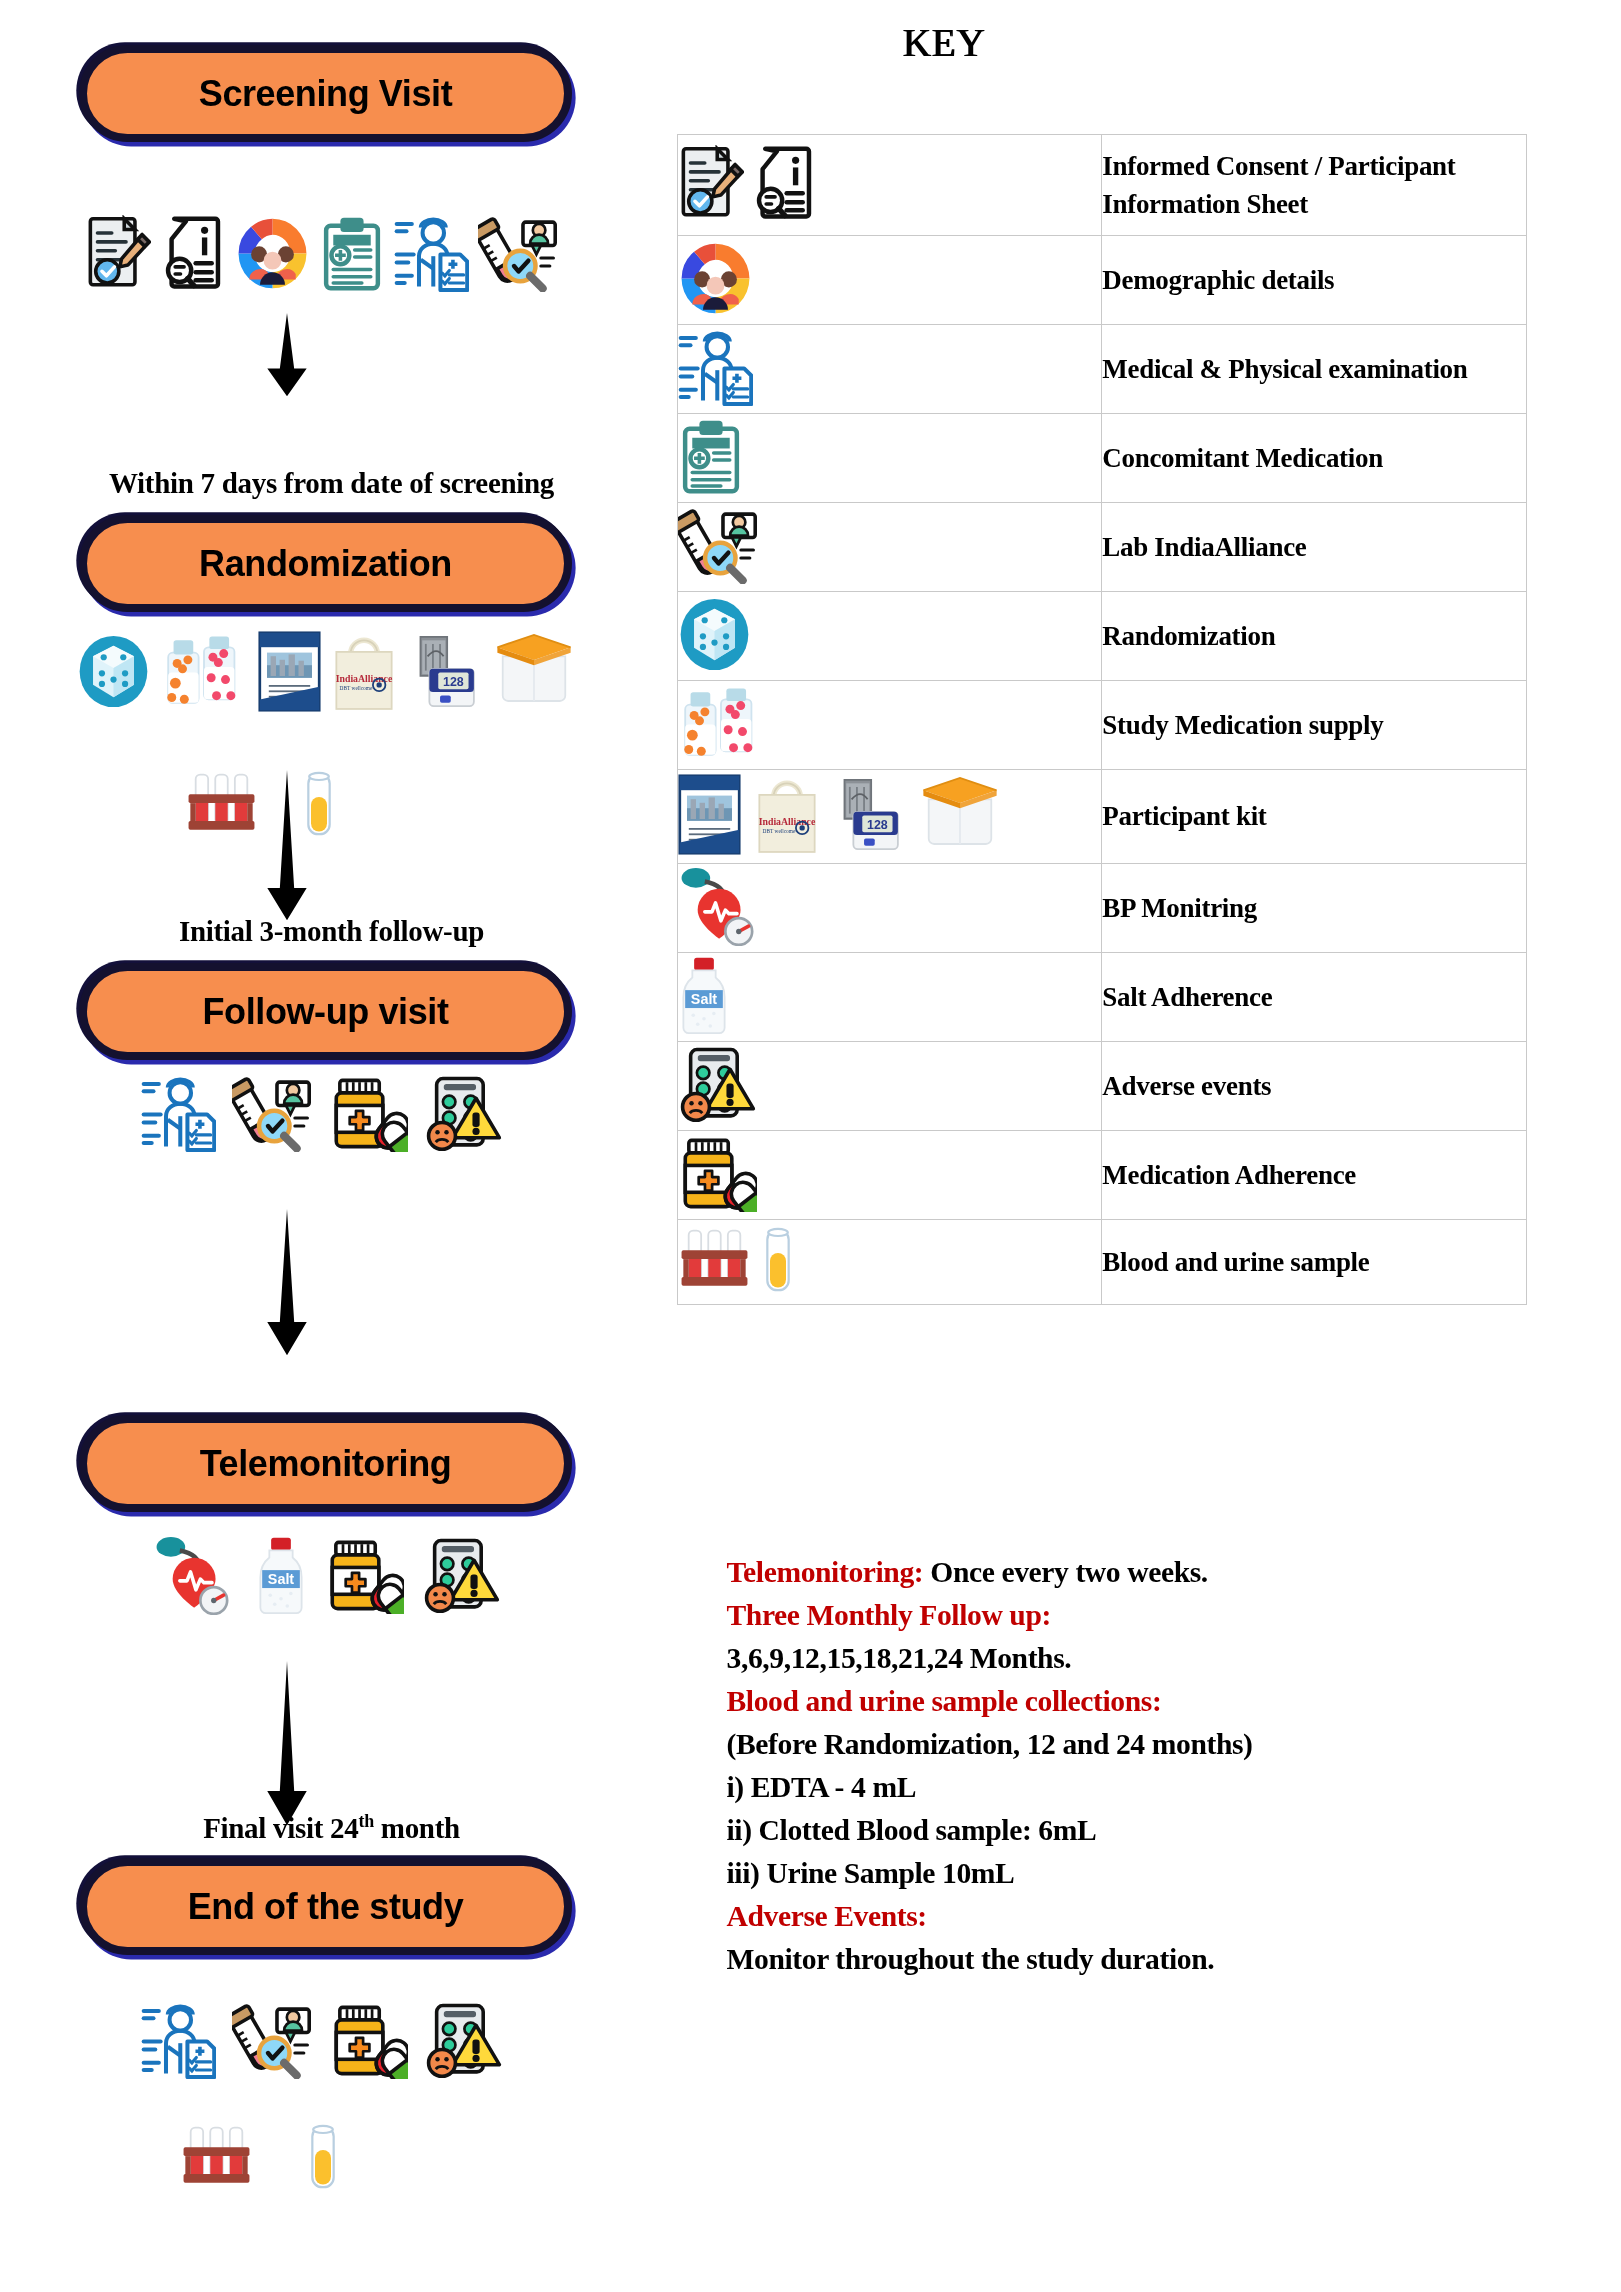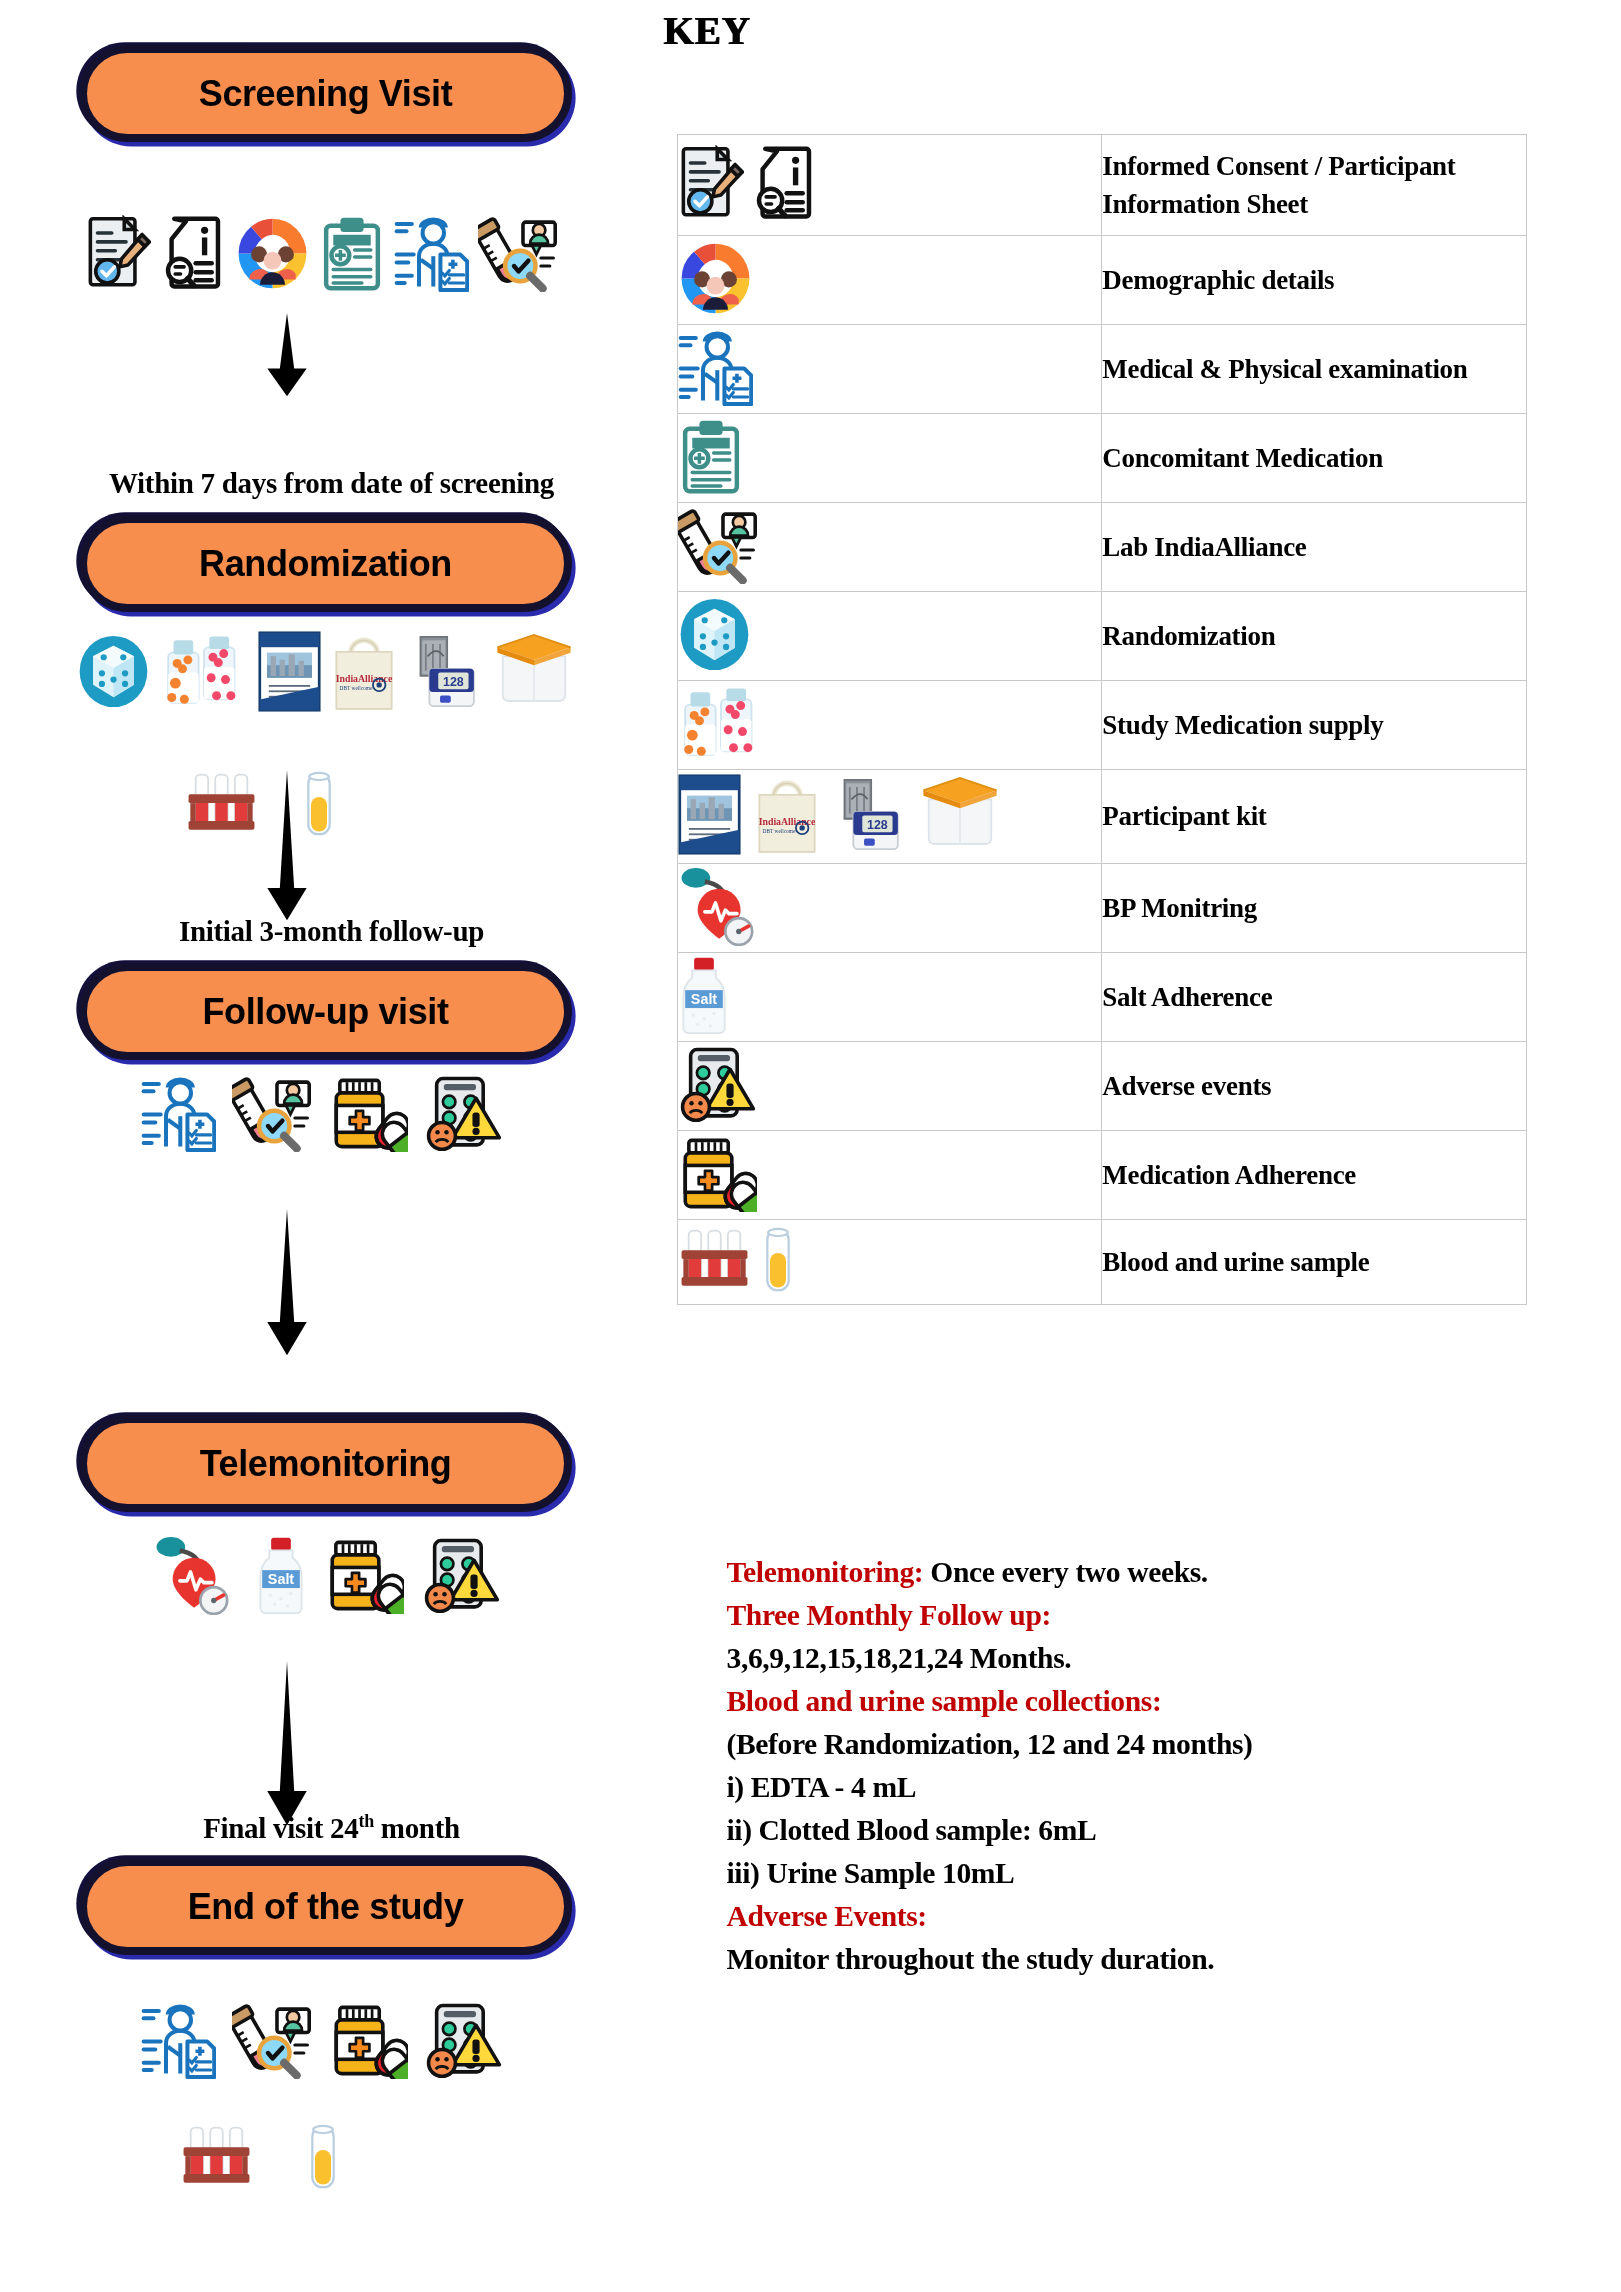--- a/index.html
+++ b/index.html
@@ -23,22 +23,22 @@
   .flow-caption sup{font-size:0.62em;vertical-align:super;}
 
   .icon-row{position:absolute;display:flex;align-items:center;justify-content:center;gap:9px;}
   .ico{display:block;}
 
   .arrow{position:absolute;}
 
   
   #right{position:absolute;left:663px;top:0;width:958px;height:2293px;}
 
-  #key-title{position:absolute;left:0;top:8px;width:322px;text-align:left;
-             font-family:"Liberation Serif",serif;font-weight:bold;
+  #key-title{position:absolute;left:0;top:20px;width:322px;text-align:right;
+             font-family:"Liberation Serif",serif;font-weight:normal;
              font-size:39px;letter-spacing:0.9px;
              text-shadow:1.3px 0 0 #000;}
 
   table.key{position:absolute;left:14.3px;top:134px;width:850px;
             border-collapse:collapse;table-layout:fixed;}
   table.key td{border:1.3px solid #c9c9c9;vertical-align:middle;padding:0;}
   td.key-ico{width:423px;height:0;padding-left:12.5px;}
   td.key-lbl{padding-left:14.3px;padding-right:7.2px;
              font-family:"Liberation Serif",serif;font-weight:bold;
              font-size:27px;line-height:1.42;letter-spacing:-0.3px;}

